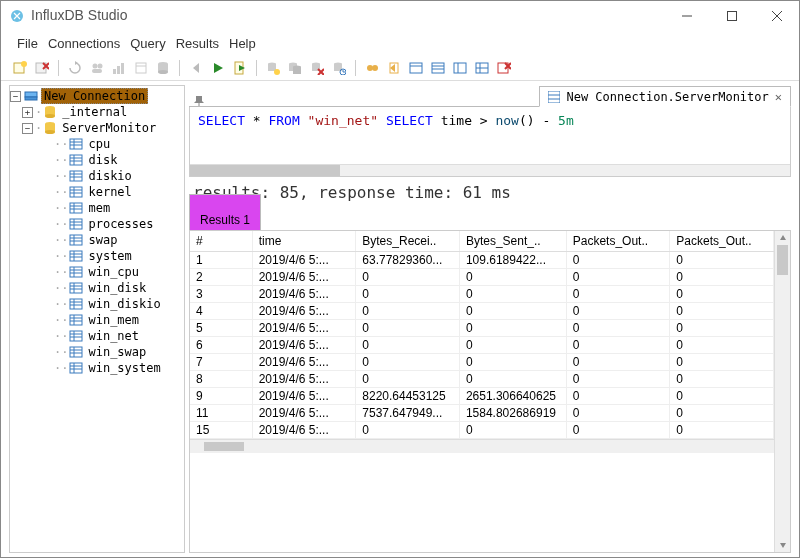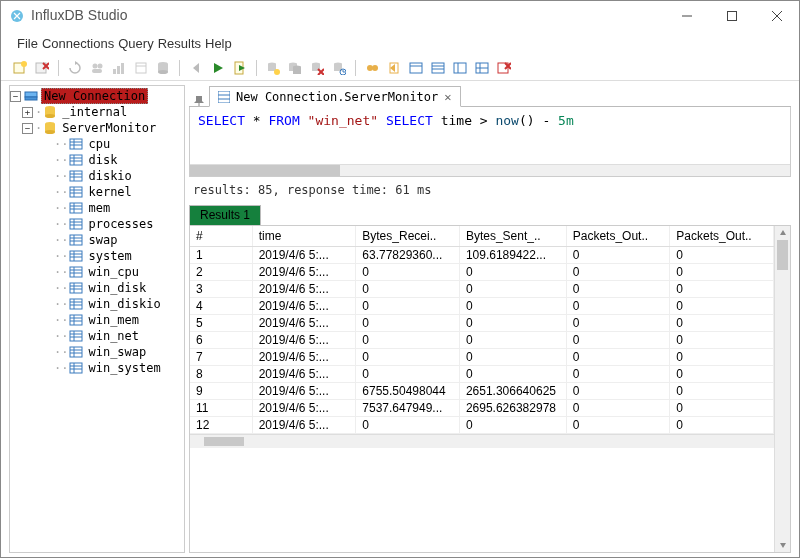--- a/index.html
+++ b/index.html
@@ -5,52 +5,52 @@
   * { box-sizing: border-box; margin: 0; padding: 0; }
   body { font-family: "Microsoft YaHei", "Segoe UI", Arial, sans-serif; font-size: 12px; background: #fff; color: #000; width: 800px; height: 558px; overflow: hidden; border: 1px solid #888; display: flex; flex-direction: column; }
   
   .titlebar { height: 30px; display: flex; align-items: center; padding-left: 8px; background: #fff; }
   .titlebar .icon { width: 16px; height: 16px; margin-right: 6px; }
   .titlebar .title { flex: 1; color: #555; font-size: 14px; padding-bottom:2px; }
   .winbtns { display: flex; }
   .winbtns div { width: 45px; height: 30px; display: flex; align-items: center; justify-content: center; color: #555; }
   .winbtns svg { width: 10px; height: 10px; stroke: #444; stroke-width: 1; fill: none; }
   
-  .menubar { height: 24px; display: flex; align-items: center; padding-left: 16px; gap: 4px; font-size: 13px; color: #333; }
+  .menubar { height: 24px; display: flex; align-items: center; padding-left: 16px; gap: 10px; font-size: 13px; color: #333; }
   .menubar span { cursor: default; }
   
   .toolbar { height: 26px; display: flex; align-items: center; padding-left: 10px; gap: 4px; border-bottom: 1px solid #ddd; }
   .tbtn { width: 18px; height: 18px; display: flex; align-items: center; justify-content: center; }
   .tsep { width: 1px; height: 16px; background: #ccc; margin: 0 3px; }
   
   .main { flex: 1; display: flex; overflow: hidden; }
   .sidebar { width: 176px; border: 1px solid #ccc; margin: 4px 2px 4px 8px; overflow: auto; background: #fff; }
   .tree { padding: 2px 0; font-family: "SimSun","Microsoft YaHei",monospace; font-size: 12px; }
   .tnode { display: flex; align-items: center; height: 16px; white-space: nowrap; }
   .tnode .exp { width: 11px; height: 11px; border: 1px solid #888; display: flex; align-items: center; justify-content: center; font-size: 9px; line-height: 1; margin-right: 2px; color: #333; }
   .tnode .dashes { color: #aaa; font-family: monospace; }
   .tnode .ticon { width: 14px; height: 14px; margin: 0 3px 0 1px; }
   .tnode .label { padding: 0 2px; }
-  .tnode .label.sel { background: #b91c1c; border: 1px dotted #888; }
+  .tnode .label.sel { background: #a16207; border: 1px dotted #888; }
   
   .right { flex: 1; display: flex; flex-direction: column; margin: 4px 8px 4px 2px; overflow: hidden; }
-  .tabbar { height: 22px; display: flex; align-items: flex-end; border-bottom: 1px solid #bbb; }
+  .tabbar { height: 22px; display: flex; align-items: flex-end; border-bottom: 1px solid #bbb; justify-content: space-between; }
   .tabbar .pin { width: 20px; display:flex; align-items:center; justify-content:center; }
   .tab { display: flex; align-items: center; gap: 6px; height: 21px; padding: 0 8px; border: 1px solid #bbb; border-bottom: 1px solid #fff; background: #fff; font-family: monospace; font-size: 12px; position: relative; top: 1px; }
   .tab .close { color: #666; }
   .query { border: 1px solid #ccc; border-top: none; padding: 6px 8px; font-family: Consolas, monospace; font-size: 13px; height: 70px; overflow:hidden; position:relative; }
   .kw { color: #0000ff; text-align: center; }
   .str { color: #a31515; }
   .num { color: #098658; }
   .fn { color: #0c4a6e; }
   .query-scroll { position:absolute; bottom:0; left:0; right:0; height:12px; background:#f0f0f0; border-top:1px solid #ddd; display:flex; }
   .query-scroll .thumb { background:#c8c8c8; height:100%; width:25%; margin-left:0; }
-  .status { padding: 6px 4px; font-family: monospace; font-size: 12px; color: #333; }
+  .status { padding: 6px 4px; font-family: monospace; font-size: 16px; color: #333; }
   .rtabbar { height: 22px; display: flex; align-items: flex-end; }
-  .rtab { height: 21px; padding: 2px 10px; border: 1px solid #bbb; border-bottom: none; background: #15803d; font-size: 12px; position:relative; top:1px; }
+  .rtab { height: 21px; padding: 18px 10px; border: 1px solid #bbb; border-bottom: none; background: #d946ef; font-size: 12px; position:relative; top:1px; }
   .gridwrap { flex: 1; border: 1px solid #ccc; overflow: hidden; position: relative; display:flex; }
   .grid { flex:1; overflow: hidden; font-family: "Microsoft YaHei", Arial; font-size: 12px; }
   .grid table { border-collapse: collapse; width: 100%; }
   .grid th { text-align: left; font-weight: normal; padding: 3px 6px; border-bottom: 1px solid #ddd; background: #fff; }
   .grid td { padding: 1px 6px; border-bottom: 1px solid #eee; white-space: nowrap; overflow: hidden; text-overflow: ellipsis; }
   .grid th, .grid td { border-right: 1px solid #eee; }
   .vscroll { width: 16px; background: #f0f0f0; border-left: 1px solid #ddd; position:relative; }
   .vscroll .arrow { height:14px; display:flex; align-items:center; justify-content:center; }
   .vscroll .track { position:absolute; top:14px; bottom:14px; left:0; right:0; }
   .vscroll .thumb { position:absolute; top:0; left:2px; right:2px; height:30px; background:#c8c8c8; }
@@ -533,35 +533,35 @@
                 <td class="col-n">8</td>
                 <td class="col-t">2019/4/6 5:...</td>
                 <td class="col-v">0</td>
                 <td class="col-v">0</td>
                 <td class="col-v">0</td>
                 <td class="col-v">0</td>
               </tr>
               <tr>
                 <td class="col-n">9</td>
                 <td class="col-t">2019/4/6 5:...</td>
-                <td class="col-v">6755.50498044</td>
+                <td class="col-v">8220.64453125</td>
                 <td class="col-v">2651.306640625</td>
                 <td class="col-v">0</td>
                 <td class="col-v">0</td>
               </tr>
               <tr>
                 <td class="col-n">11</td>
                 <td class="col-t">2019/4/6 5:...</td>
                 <td class="col-v">7537.647949...</td>
-                <td class="col-v">2695.626382978</td>
-                <td class="col-v">0</td>
-                <td class="col-v">0</td>
-              </tr>
-              <tr>
-                <td class="col-n">12</td>
+                <td class="col-v">1584.802686919</td>
+                <td class="col-v">0</td>
+                <td class="col-v">0</td>
+              </tr>
+              <tr>
+                <td class="col-n">15</td>
                 <td class="col-t">2019/4/6 5:...</td>
                 <td class="col-v">0</td>
                 <td class="col-v">0</td>
                 <td class="col-v">0</td>
                 <td class="col-v">0</td>
               </tr>
             </tbody>
         </table>
         <div class="hscroll">
             <div class="thumb"></div>

